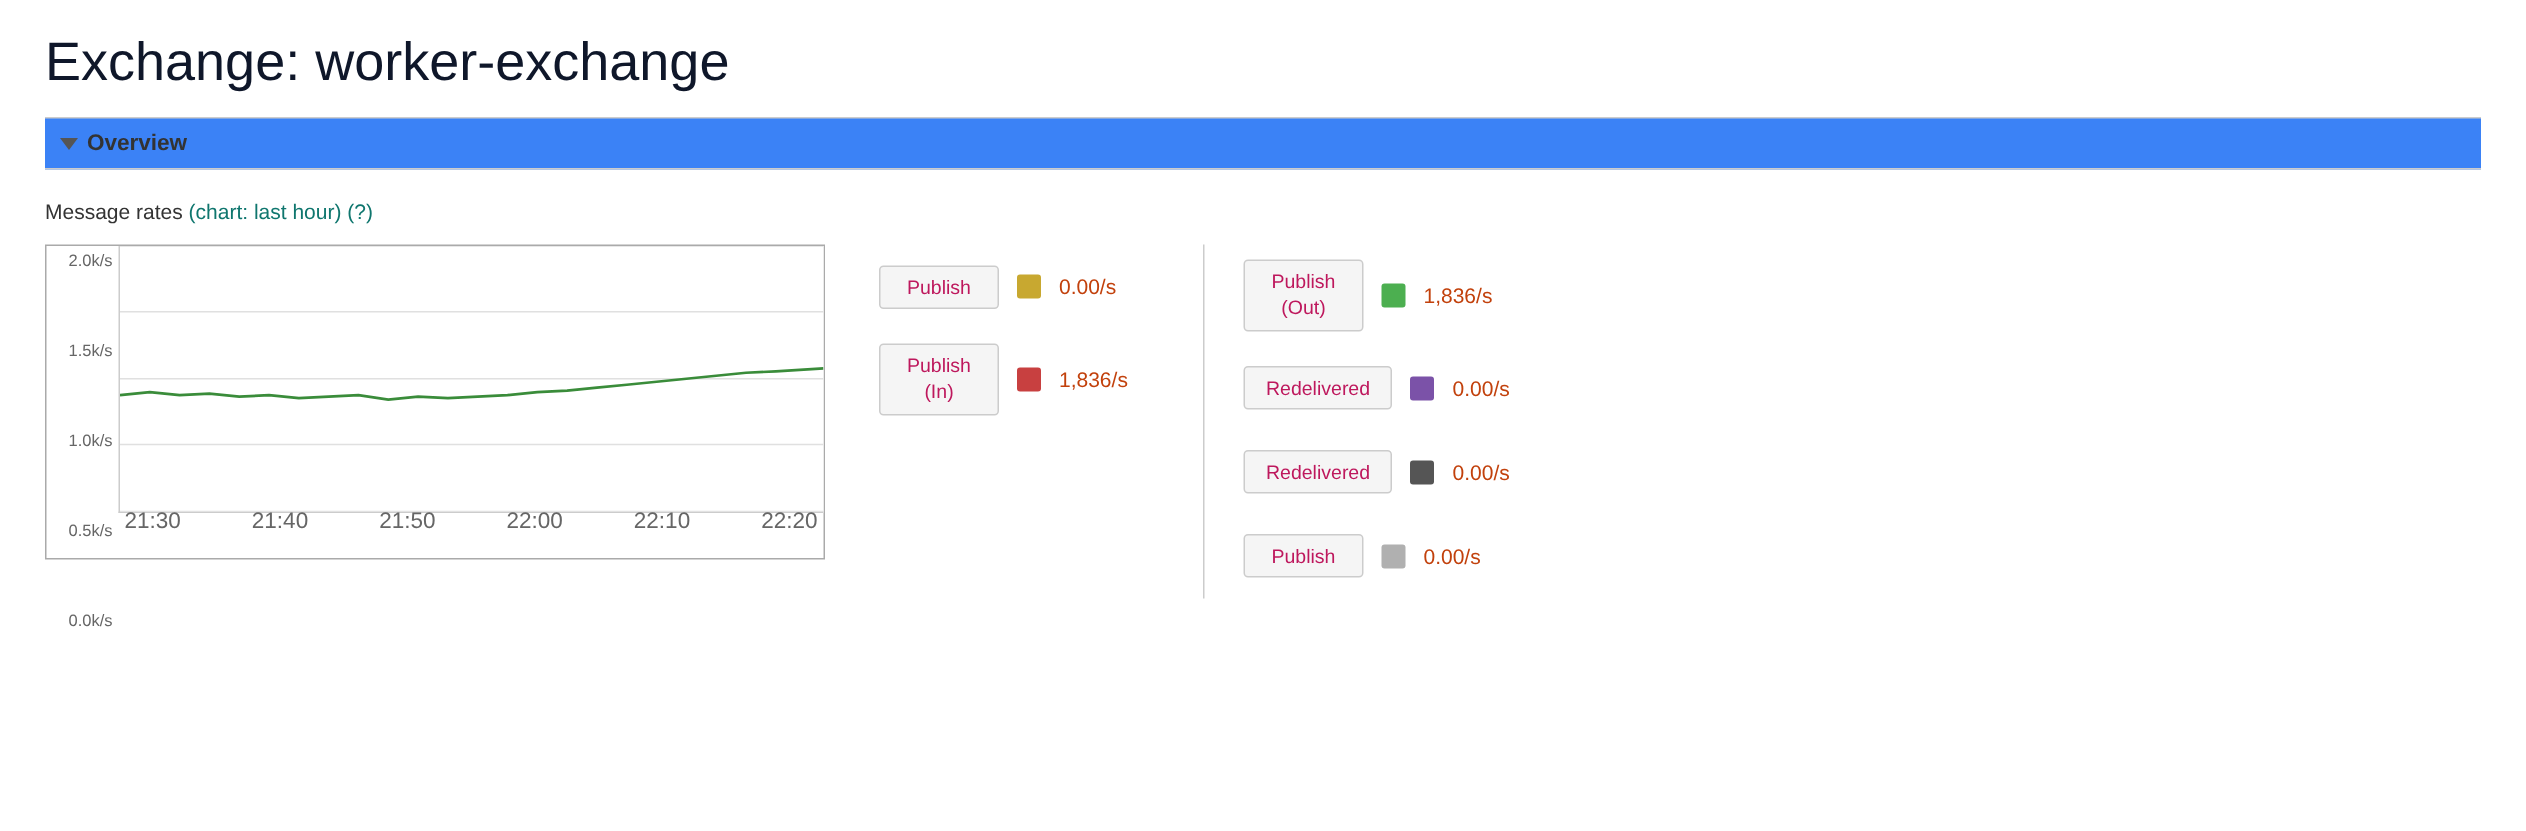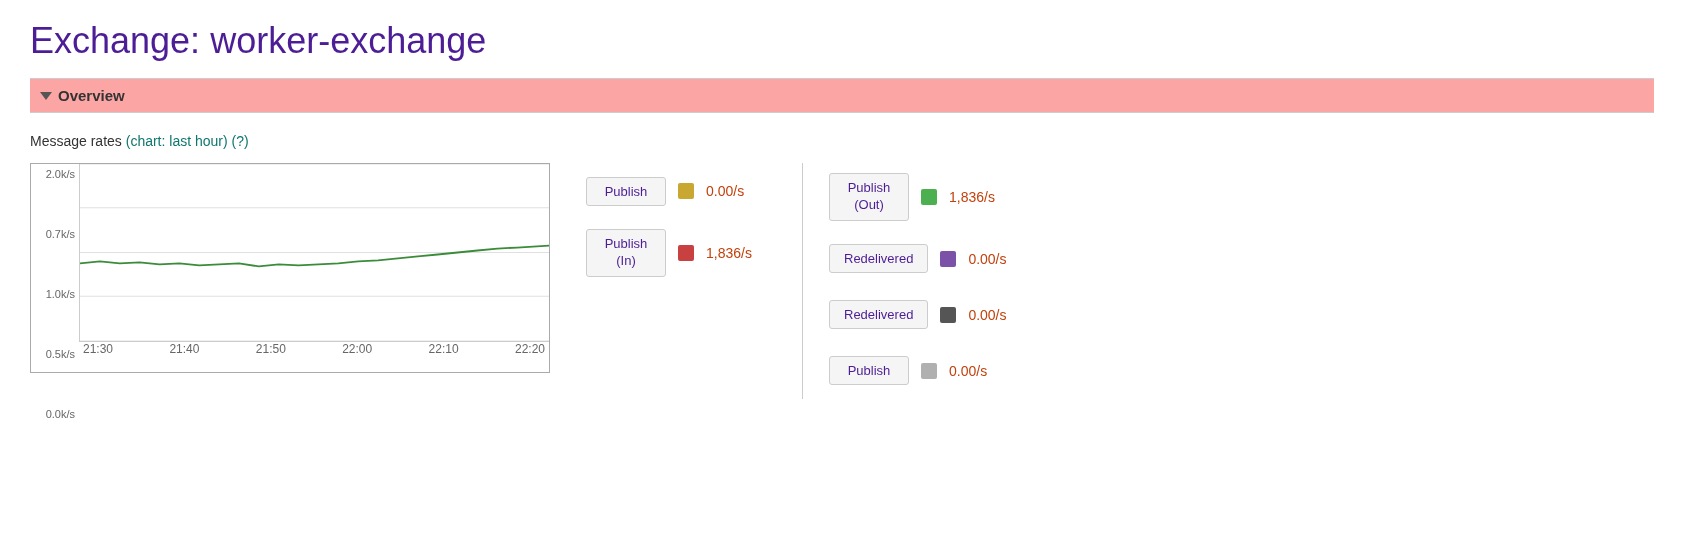--- a/index.html
+++ b/index.html
@@ -5,25 +5,25 @@
     * { box-sizing: border-box; margin: 0; padding: 0; }
     body {
       font-family: Arial, Helvetica, sans-serif;
       background: #fff;
       color: #333;
       padding: 20px 30px;
     }
     h1 {
       font-size: 36px;
       font-weight: normal;
-      color: #4c1d95;
+      color: #0f172a;
       margin-bottom: 16px;
     }
     .overview-header {
-      background: #fca5a5;
+      background: #3b82f6;
       border-top: 1px solid #ccc;
       border-bottom: 1px solid #ccc;
       padding: 8px 12px;
       display: flex;
       align-items: center;
       gap: 8px;
       margin-bottom: 20px;
     }
     .overview-header .triangle {
       width: 0;
@@ -82,29 +82,29 @@
       left: 48px;
       top: 0;
       right: 0;
       bottom: 30px;
       background: #fff;
       border-left: 1px solid #ccc;
       border-bottom: 1px solid #ccc;
     }
     .chart-x-labels {
       position: absolute;
-      bottom: 0;
+      bottom: 16px;
       left: 48px;
       right: 0;
       height: 30px;
       display: flex;
       justify-content: space-between;
-      align-items: flex-start;
+      align-items: flex-end;
       padding: 0 4px;
-      font-size: 12px;
+      font-size: 15px;
       color: #666;
     }
     
     .stats-area {
       display: flex;
       align-items: flex-start;
       gap: 0;
     }
     .stats-column {
       display: flex;
@@ -123,21 +123,21 @@
       padding: 10px 6px;
       gap: 12px;
       min-height: 56px;
     }
     .stat-label-btn {
       background: #f5f5f5;
       border: 1px solid #ccc;
       border-radius: 3px;
       padding: 6px 14px;
       font-size: 13px;
-      color: #4c1d95;
+      color: #be185d;
       min-width: 80px;
       text-align: center;
       cursor: default;
     }
     .color-swatch {
       width: 16px;
       height: 16px;
       border-radius: 2px;
       flex-shrink: 0;
     }
@@ -163,21 +163,21 @@
 <div class="section-title">
   <span>Message rates</span>
   <span class="subtitle">(chart: last hour) (?)</span>
 </div>
 
 <div class="content-area">
 
   <div class="chart-container">
     <div class="chart-y-labels">
       <span>2.0k/s</span>
-      <span>0.7k/s</span>
+      <span>1.5k/s</span>
       <span>1.0k/s</span>
       <span>0.5k/s</span>
       <span>0.0k/s</span>
     </div>
     <div class="chart-plot">
       <svg width="100%" height="100%" viewBox="0 0 472 178" preserveAspectRatio="none">
 
         <line x1="0" y1="0" x2="472" y2="0" stroke="#e0e0e0" stroke-width="1"></line>
         <line x1="0" y1="44" x2="472" y2="44" stroke="#e0e0e0" stroke-width="1"></line>
         <line x1="0" y1="89" x2="472" y2="89" stroke="#e0e0e0" stroke-width="1"></line>

